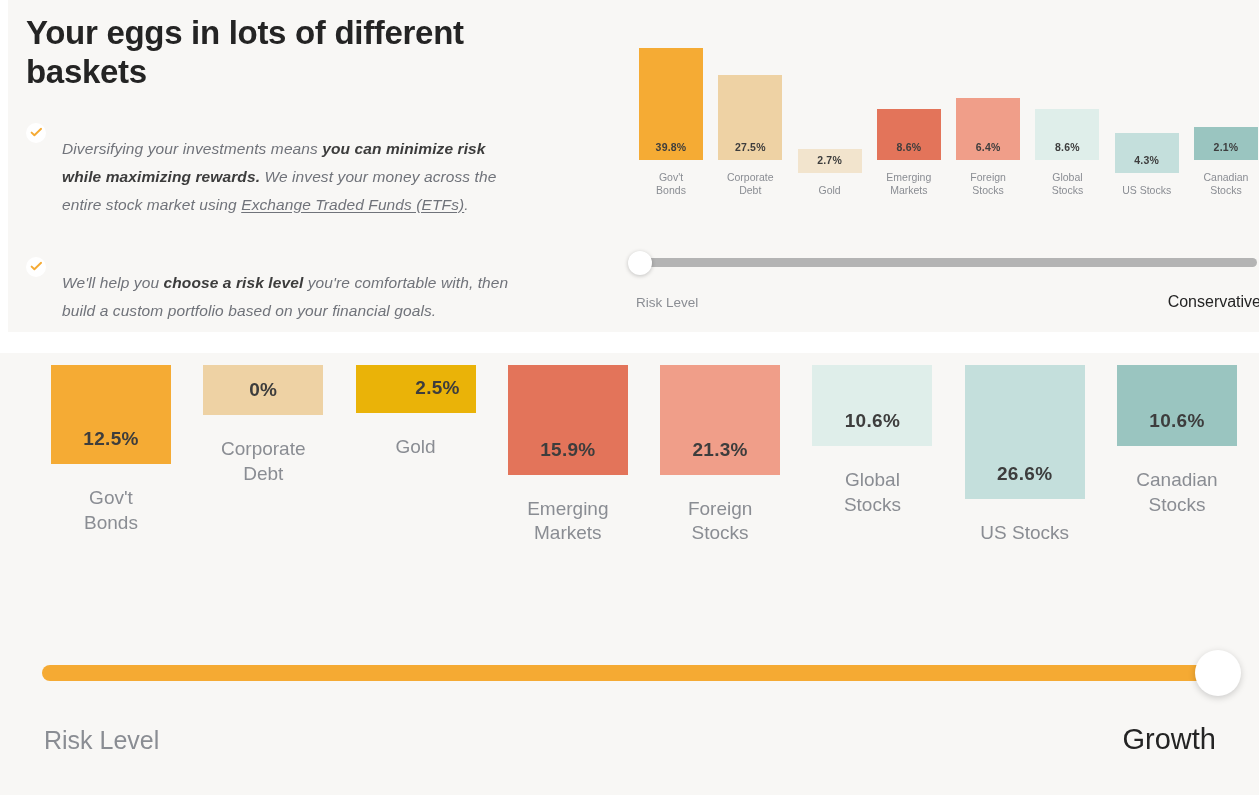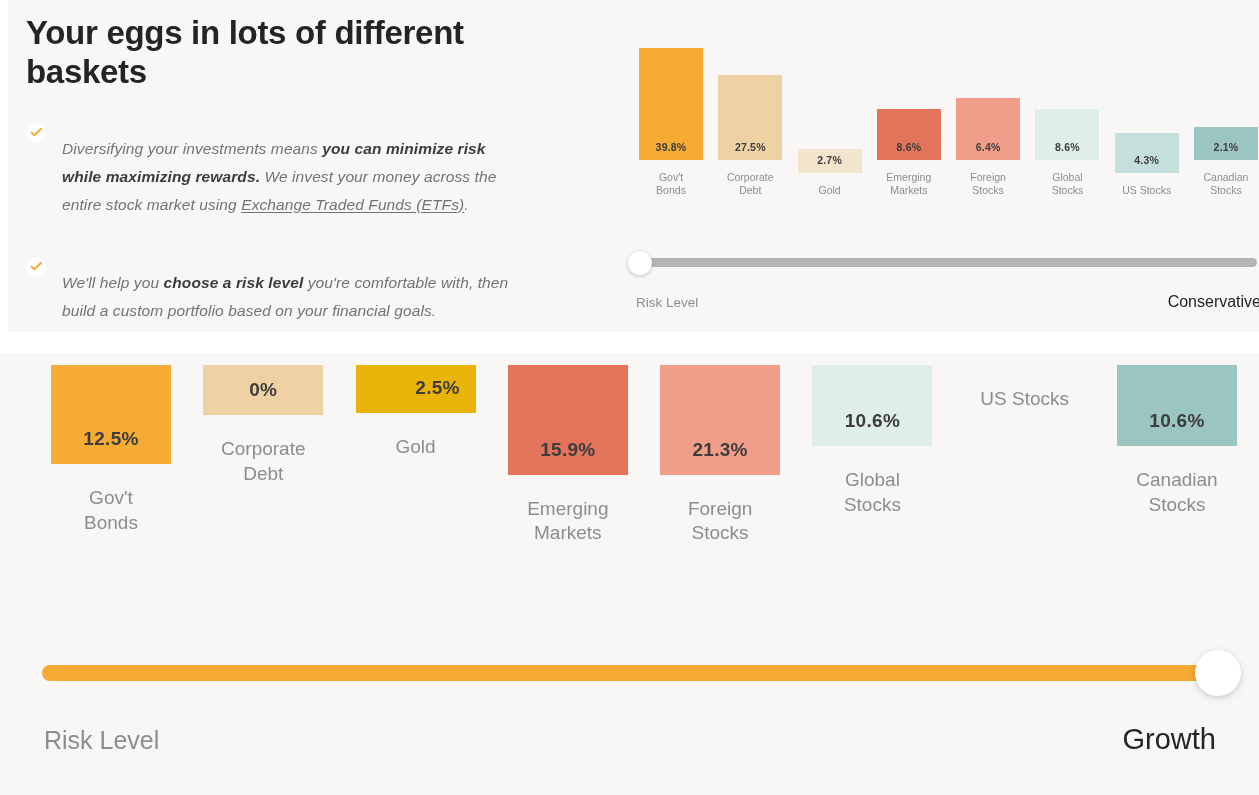--- a/index.html
+++ b/index.html
@@ -267,20 +267,23 @@
 Stocks</div>
         </div>
         <div class="big-col">
           <div class="big-bar" style="height: 81px; background: rgb(223, 238, 234);">
             <span class="big-bar-val">10.6%</span>
           </div>
           <div class="big-label">Global
 Stocks</div>
         </div>
         <div class="big-col">
+          <div class="big-bar" style="height: 156px; background: rgb(196, 223, 220);">
+            <span class="big-bar-val">26.6%</span>
+          </div>
           <div class="big-label">US Stocks</div>
         </div>
         <div class="big-col">
           <div class="big-bar" style="height: 81px; background: rgb(154, 197, 192);">
             <span class="big-bar-val">10.6%</span>
           </div>
           <div class="big-label">Canadian
 Stocks</div>
         </div>
       </div>

